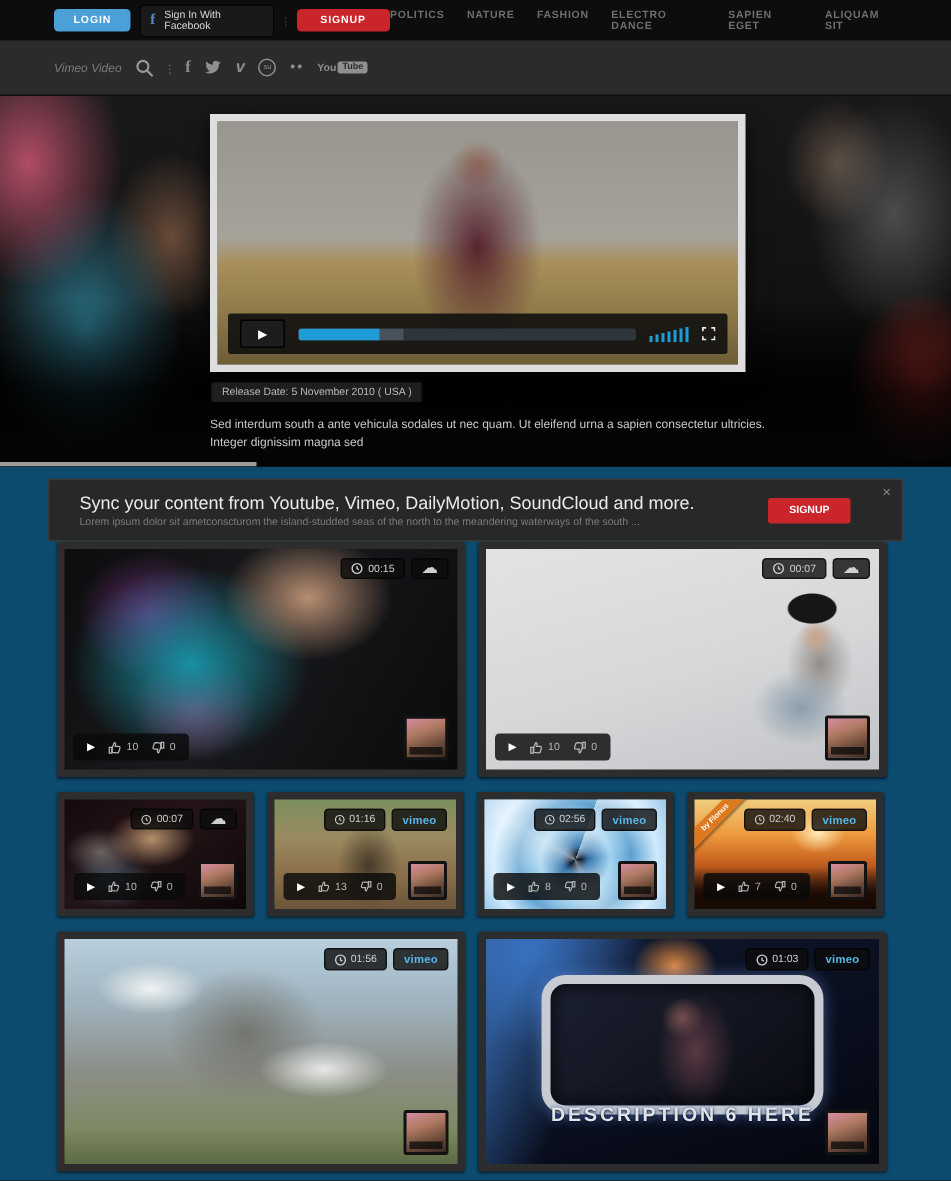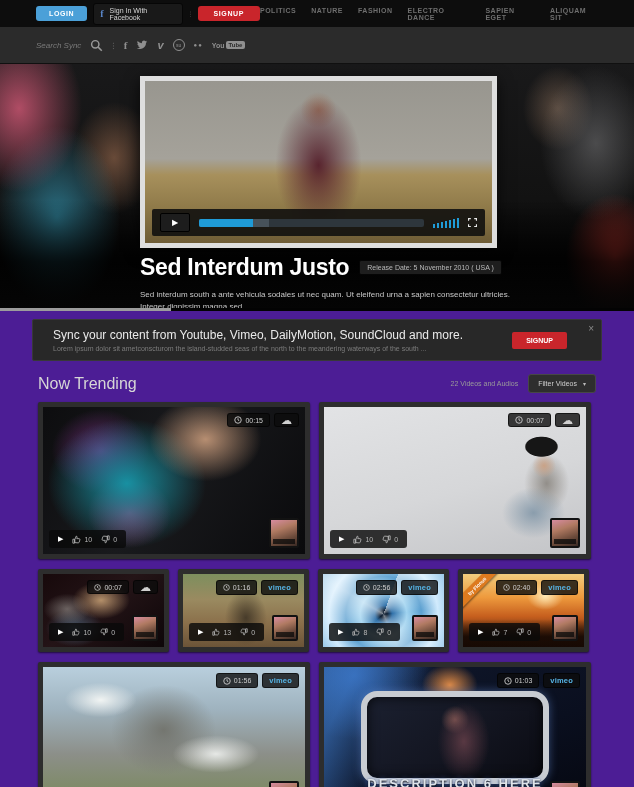--- a/index.html
+++ b/index.html
@@ -91,21 +91,21 @@
   .hero-text { position:absolute; left:140px; top:190px; z-index:3; width:390px; }
   .title-row { display:flex; align-items:center; gap:10px; }
   .hero-title { font-size:23px; font-weight:bold; color:#fff; letter-spacing:-.3px; }
   .release-badge { background:#1e1e1e; border:1px solid #050505; color:#b9b9b9;
       font-size:7px; padding:3px 7px; border-radius:2px; white-space:nowrap; }
   .hero-desc { margin-top:8px; font-size:8px; color:#c9c9c9; line-height:1.55; }
   .carousel { position:absolute; left:0; right:0; bottom:0; height:3px; background:#030303; z-index:4; }
   .carousel i { display:block; height:100%; background:#9c9c9c; }
 
   
-  .main { background:#4c1d95; height:476px; padding:8px 32px 0; }
+  .main { background:#0c4a6e; height:476px; padding:8px 32px 0; }
   .sync { background:#282828; border:1px solid #383838; border-radius:2px; height:42px;
       display:flex; align-items:center; padding:0 20px; position:relative; }
   .sync-txt { flex:1; }
   .sync-title { font-size:12px; color:#eaeaea; }
   .sync-sub { font-size:7px; color:#7c7c7c; margin-top:3px; }
   .sync-signup { background:#c9252b; color:#fff; font-size:7px; font-weight:bold;
       padding:5px 14px; border-radius:2px; cursor:pointer; margin-right:14px; }
   .sync-close { position:absolute; top:3px; right:7px; color:#8a8a8a; font-size:10px; cursor:pointer; }
 
   .trending-bar { display:flex; align-items:center; justify-content:space-between;
@@ -222,21 +222,21 @@
     <span>NATURE</span>
     <span>FASHION</span>
     <span>ELECTRO DANCE</span>
     <span>SAPIEN EGET</span>
     <span>ALIQUAM SIT</span>
   </div>
 </div>
 
 <div class="header">
   <div class="hright">
-    <span class="search-label">Search Sync</span>
+    <span class="search-label">Vimeo Video</span>
     <span class="sicon">
       <svg width="13" height="13" viewBox="0 0 16 16" fill="none" stroke="#999" stroke-width="1.8">
           <circle cx="6.5" cy="6.5" r="4.5"></circle>
           <path d="M10 10l4.5 4.5"></path>
         </svg>
     </span>
     <span class="vdots">⁝</span>
     <span class="sicon" style="font-weight:bold; font-family:'Liberation Serif',serif; font-size:11px;">f</span>
     <span class="sicon">
       <svg width="12" height="12" viewBox="0 0 16 16" fill="#8f8f8f">
@@ -274,51 +274,40 @@
         </span>
       <span class="fs">
         <svg width="9" height="9" viewBox="0 0 16 16" fill="none" stroke="#e8e8e8" stroke-width="2">
             <path d="M1 5V1h4M11 1h4v4M15 11v4h-4M5 15H1v-4"></path>
           </svg>
       </span>
     </div>
   </div>
   <div class="hero-text">
     <div class="title-row">
-      <span class="hero-title">Sed Interdum Justo</span>
       <span class="release-badge">Release Date: 5 November 2010 ( USA )</span>
     </div>
     <div class="hero-desc">Sed interdum south a ante vehicula sodales ut nec quam. Ut eleifend urna a sapien consectetur ultricies. Integer dignissim magna sed</div>
   </div>
   <div class="carousel">
       <i id="cfill" style="width: 27%;"></i>
     </div>
 </div>
 
 <div class="main">
 
   <div class="sync">
     <div class="sync-txt">
       <div class="sync-title">Sync your content from Youtube, Vimeo, DailyMotion, SoundCloud and more.</div>
       <div class="sync-sub">Lorem ipsum dolor sit ametconscturom the island-studded seas of the north to the meandering waterways of the south ...</div>
     </div>
     <span class="sync-signup">SIGNUP</span>
     <span class="sync-close">×</span>
   </div>
 
-  <div class="trending-bar">
-    <h2 class="trending-title">Now Trending</h2>
-    <div class="trending-right">
-      <span class="count">22 Videos and Audios</span>
-      <span class="filter-btn">
-        <span>Filter Videos</span>
-        <span class="caret">▾</span>
-      </span>
-    </div>
-  </div>
 
   <div class="grid">
 
     <div class="row">
       <div class="card lg">
         <div class="thumb t1">
           <div class="badges">
             <span class="badge">
               <svg width="8" height="8" viewBox="0 0 16 16" fill="none" stroke="#ccc" stroke-width="1.8">
                   <circle cx="8" cy="8" r="6.5"></circle>

